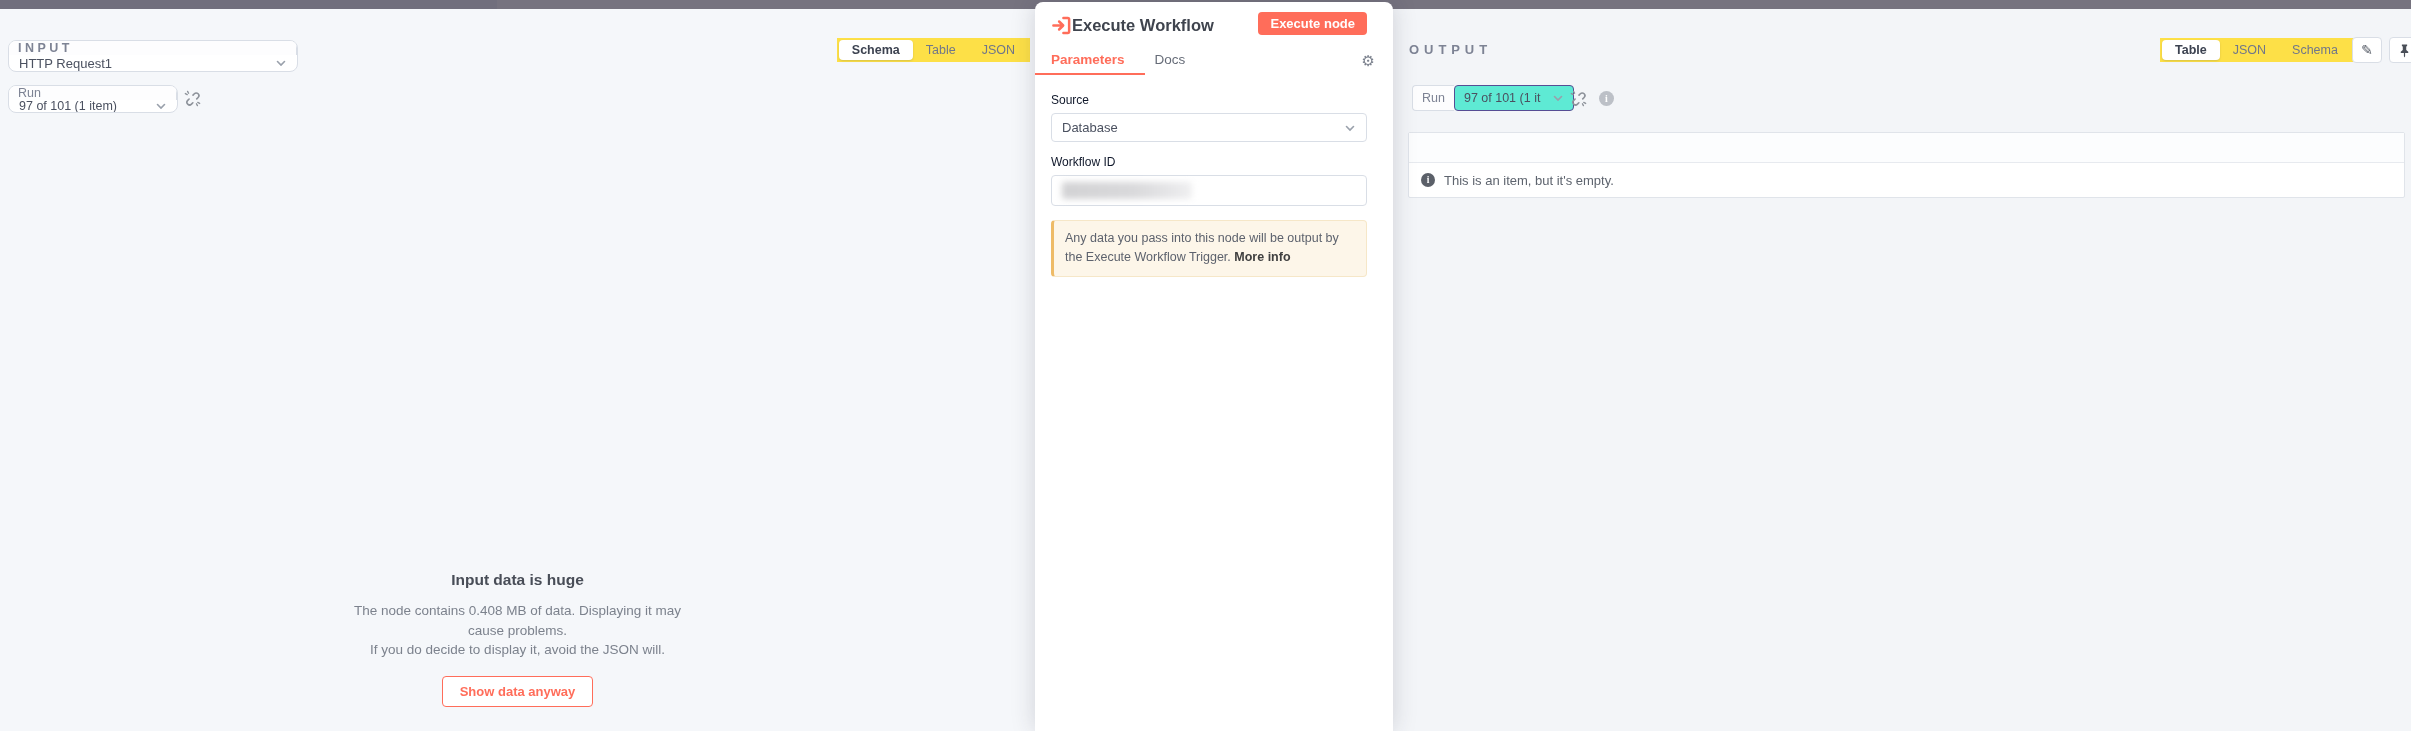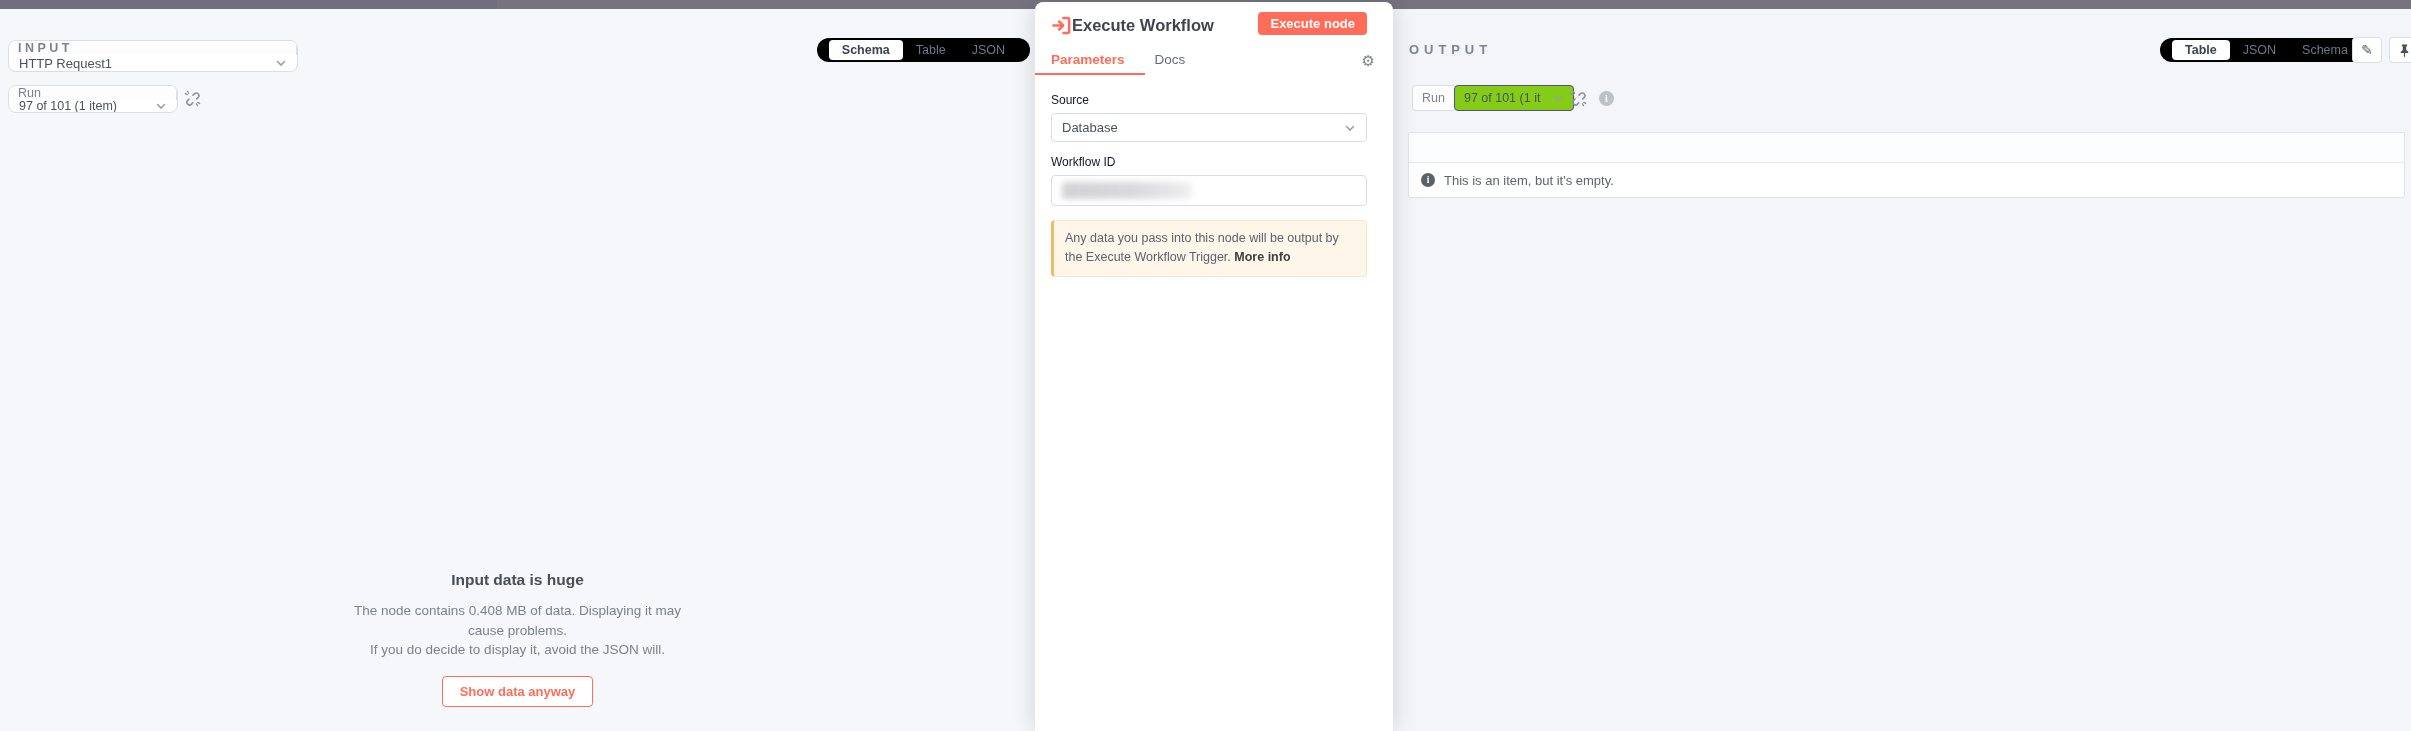--- a/index.html
+++ b/index.html
@@ -47,22 +47,22 @@
   .input-group .grp-label{
     display:flex;align-items:center;padding:0 9px;color:#7d8394;
     border-right:1px solid #d9dee6;background:#fdfdfe;white-space:nowrap;
   }
   .input-group .grp-value{
     display:flex;align-items:center;gap:8px;padding:0 10px;color:#4b5160;
     white-space:nowrap;flex:1;justify-content:space-between;overflow:hidden;
   }
   .chev{width:12px;height:12px;flex:0 0 auto;}
   .seg-tabs{
-    display:flex;align-items:center;background:#000000;border-radius:12px;
-    padding:12px;height:24px;box-sizing:border-box;
+    display:flex;align-items:center;background:#fde047;border-radius:0;
+    padding:2px;height:24px;box-sizing:border-box;
   }
   .seg-tab{
     font-size:12.5px;color:#70768a;padding:2px 13px;border-radius:4px;
     line-height:16px;cursor:default;white-space:nowrap;
   }
   .seg-tab.active{
     background:#fff;color:#3c4250;font-weight:bold;box-shadow:0 1px 2px rgba(50,60,80,.18);
   }
   .icon-btn{
     width:30px;height:26px;background:#fff;border:1px solid #d9dee6;border-radius:4px;
@@ -129,21 +129,21 @@
   .out-caption{position:absolute;left:16px;top:33px;text-align:right;}
   .out-tabs{position:absolute;left:767px;top:29px;}
   .out-edit{position:absolute;left:959px;top:28px;}
   .out-pin{position:absolute;left:996px;top:28px;}
   .out-run{position:absolute;left:19px;top:76px;height:26px;font-size:12.5px;display:flex;}
   .out-run .run-label{
     display:flex;align-items:center;padding:0 9px;color:#7d8394;background:#fdfdfe;
     border:1px solid #d9dee6;border-radius:4px 0 0 4px;border-right:none;
   }
   .out-run .run-select{
-    display:flex;align-items:center;gap:8px;padding:0 9px;background:#84cc16;color:#4b5160;
+    display:flex;align-items:center;gap:8px;padding:0 9px;background:#5eead4;color:#4b5160;
     border:1px solid #564d94;border-radius:4px;width:120px;box-sizing:border-box;
     justify-content:space-between;white-space:nowrap;overflow:hidden;
   }
   .out-unlink{position:absolute;left:177px;top:81px;}
   .out-info{position:absolute;left:206px;top:82px;}
   .out-table{
     position:absolute;left:15px;top:123px;width:995px;background:#fff;
     border:1px solid #e0e4ea;border-radius:2px;
   }
   .out-table .thead{height:29px;background:#fcfdfe;border-bottom:1px solid #e7eaef;}

